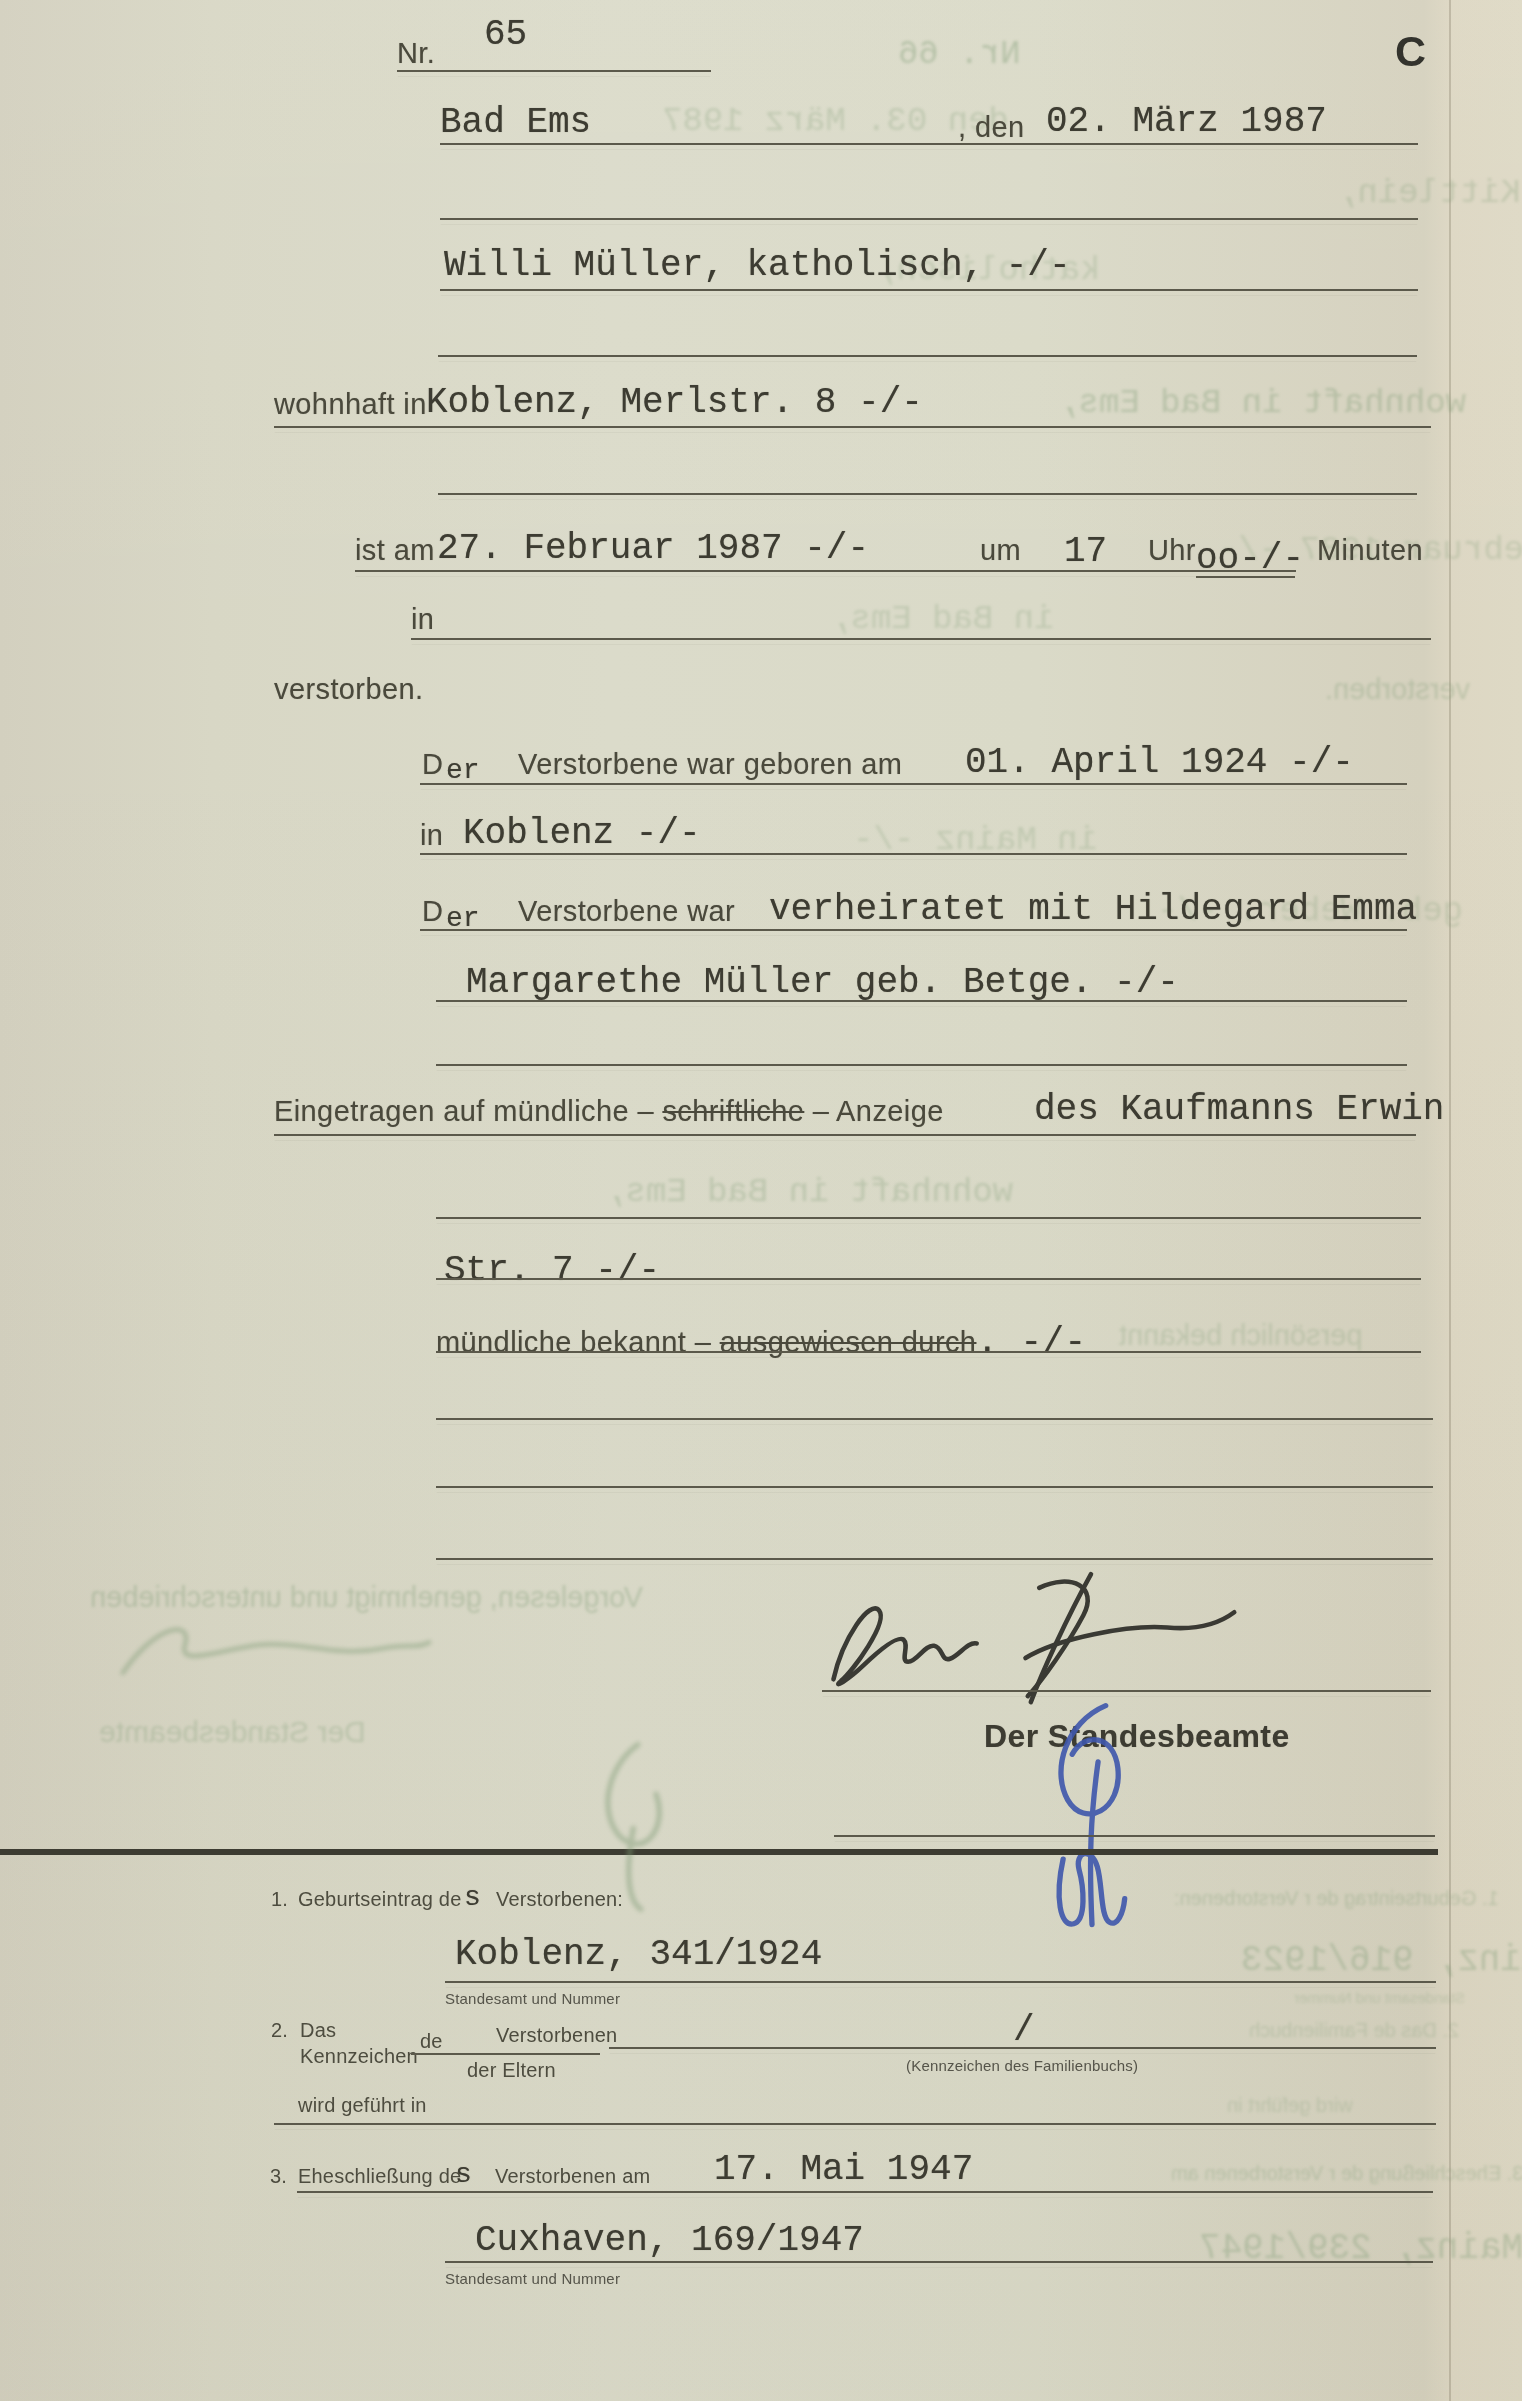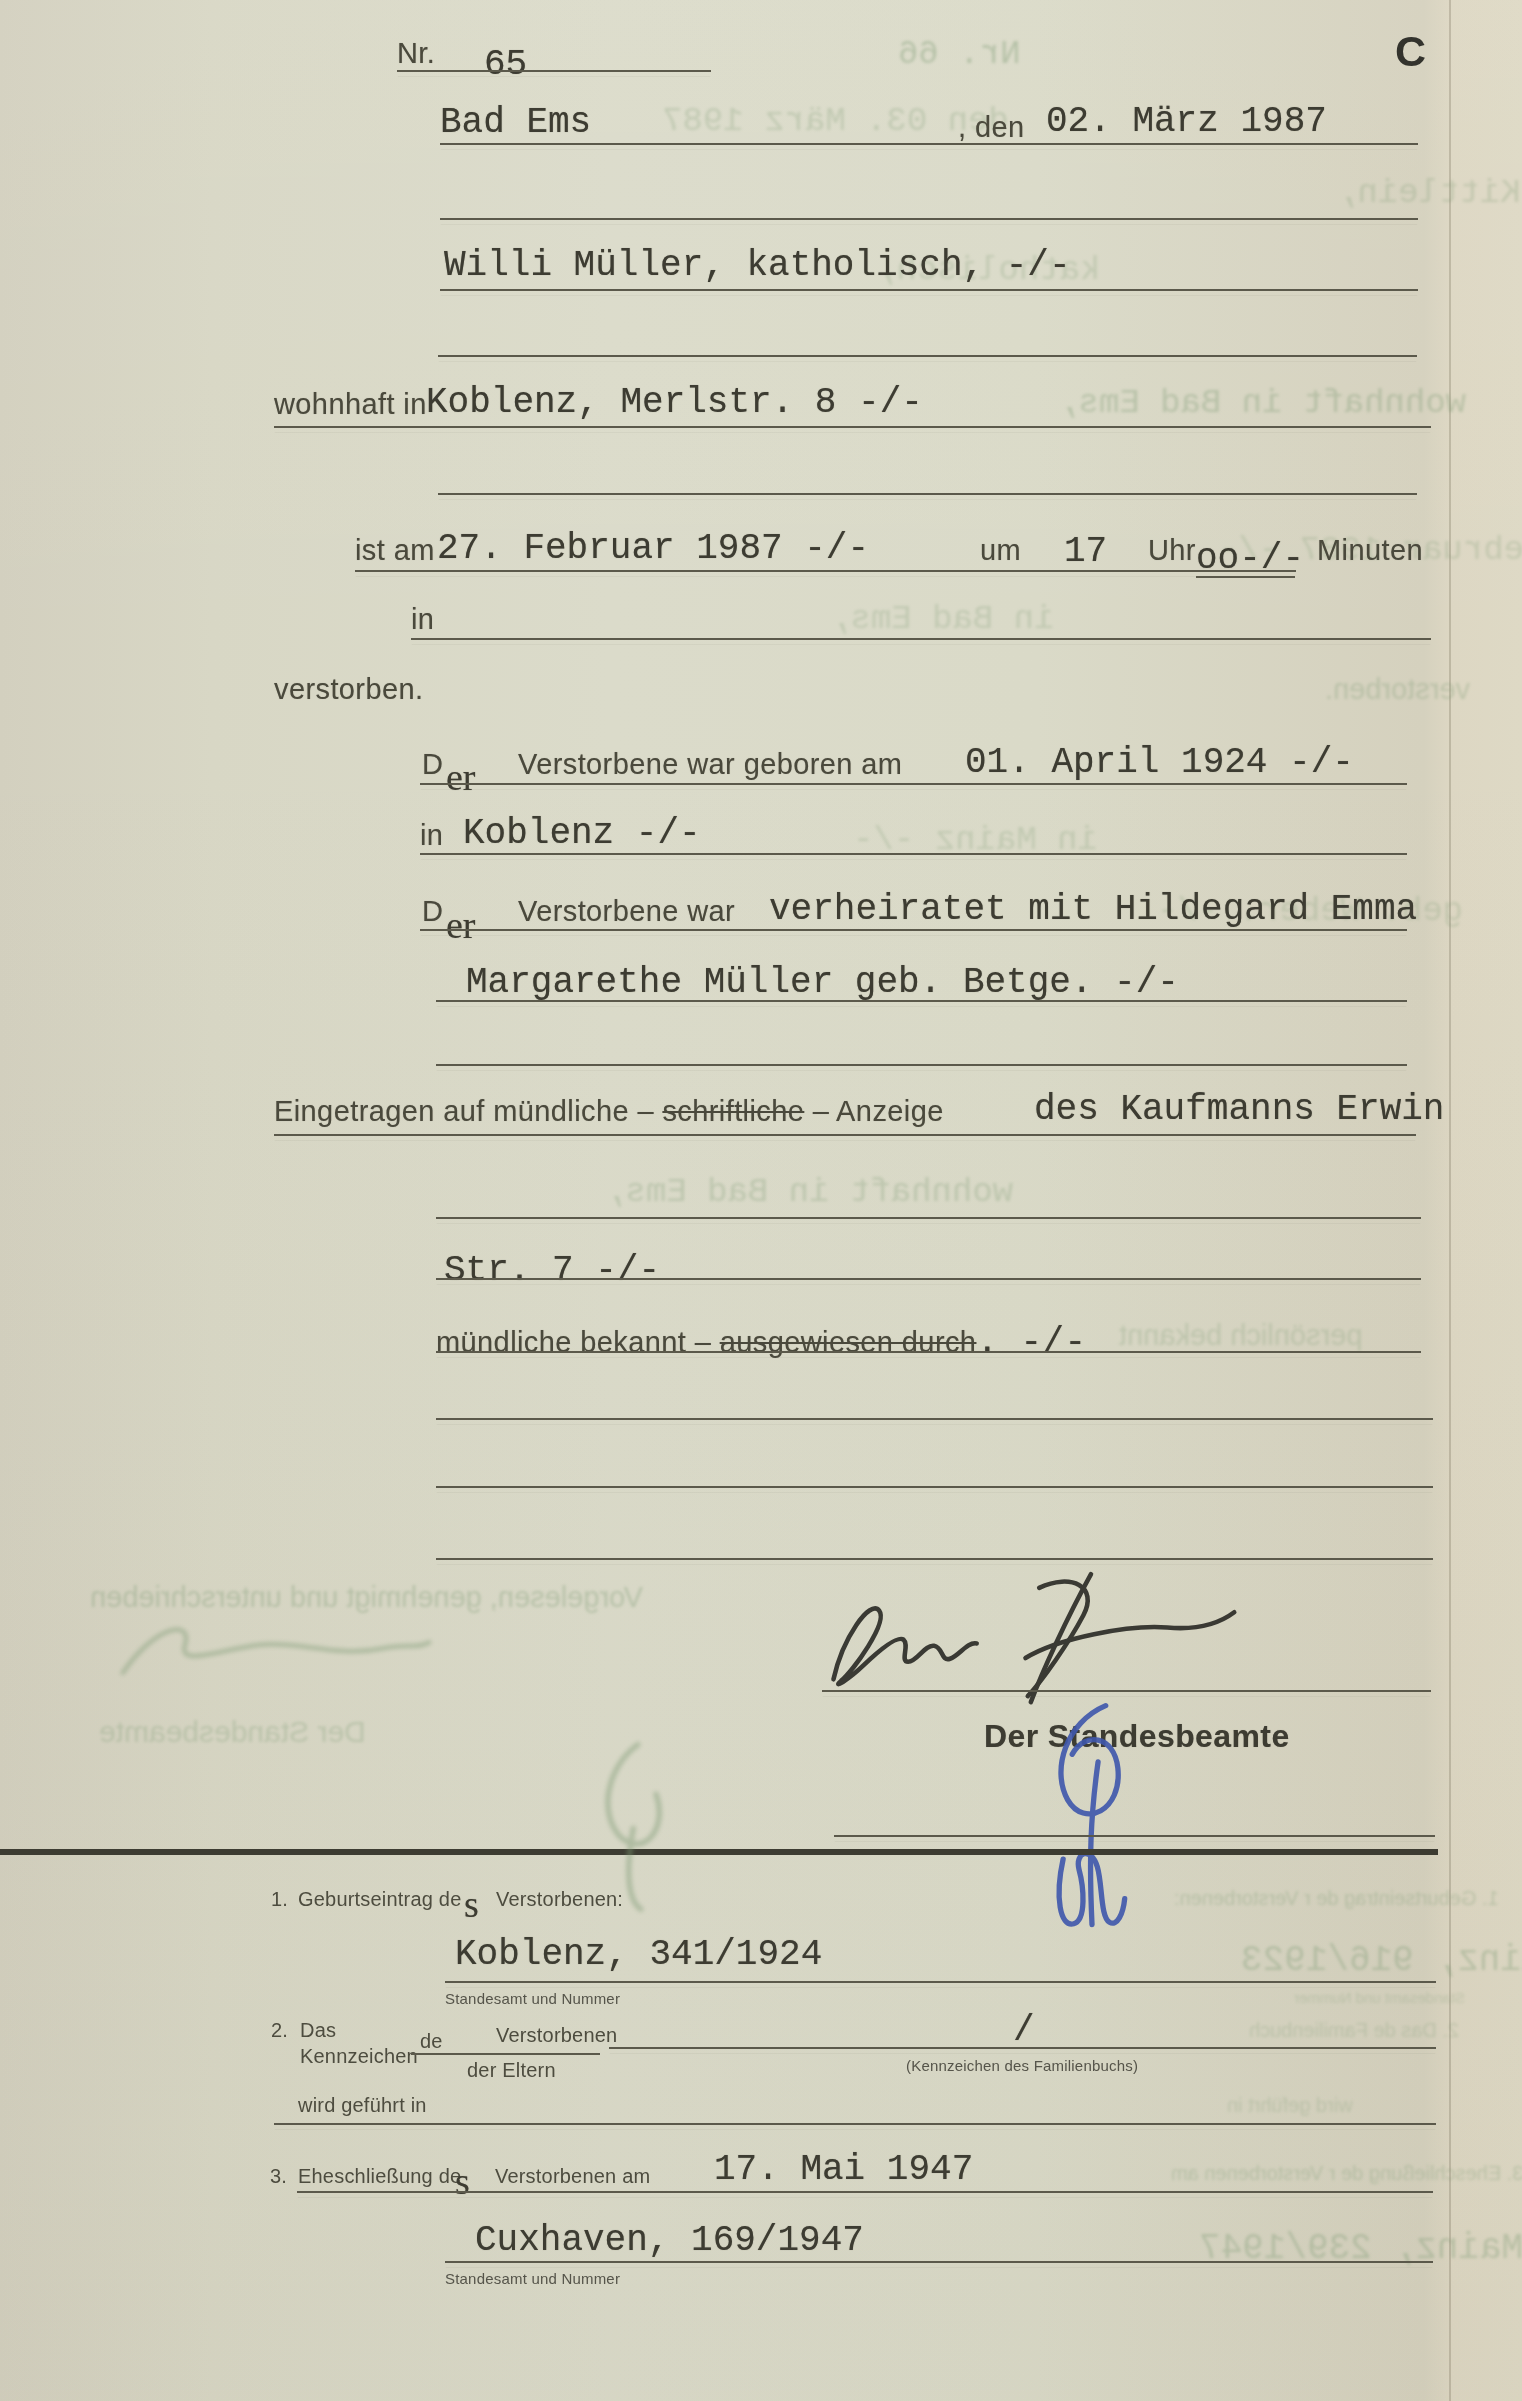--- a/index.html
+++ b/index.html
@@ -11,21 +11,21 @@
   .paper::before{
     content:"";position:absolute;inset:0;pointer-events:none;
     background:linear-gradient(180deg,rgba(255,255,248,0.05) 0%,rgba(255,255,248,0) 30%,rgba(125,118,92,0.05) 96%);
   }
   .edge{position:absolute;top:0;left:1449px;width:2.3px;height:2401px;background:rgba(110,104,84,0.28);}
   .abs{position:absolute;white-space:nowrap;}
   .print{font-family:"Liberation Sans",sans-serif;font-size:29px;color:#4a493c;letter-spacing:0.4px;text-shadow:0 0 0.8px rgba(74,73,60,.35);}
   .print-sm{font-family:"Liberation Sans",sans-serif;font-size:20px;color:#4d4c3f;letter-spacing:0.2px;}
   .print-xs{font-family:"Liberation Sans",sans-serif;font-size:15px;color:#55544a;letter-spacing:0.2px;}
   .typed{font-family:"Liberation Mono","DejaVu Sans Mono",monospace;font-size:36px;color:#3d3c32;text-shadow:0 0 0.8px rgba(61,60,50,.55);}
-  .typed-sm{font-family:Liberation Serif, serif;font-size:38px;color:#3d3c32;text-shadow:0 0 0.8px rgba(61,60,50,.5);}
+  .typed-sm{font-family:Liberation Mono, monospace;font-size:28px;color:#3d3c32;text-shadow:0 0 0.8px rgba(61,60,50,.5);}
   .bold{font-weight:bold;}
   .big-c{font-size:43px;font-weight:bold;color:#33332d;letter-spacing:0.8px;}
   .strike{text-decoration:line-through;text-decoration-thickness:2.3px;}
   .line{position:absolute;height:2.3px;background:#5b594b;box-shadow:0 5.3px 0 -0.8px rgba(100,97,78,.16);}
   .line.noecho{box-shadow:none;}
   .thick{position:absolute;height:6px;background:#3d3c32;}
   .bleed{position:absolute;transform:scaleX(-1);filter:blur(1.5px);color:#7d9a74;white-space:nowrap;text-shadow:none;}
   .bleed.typedf{font-family:"Liberation Mono","DejaVu Sans Mono",monospace;}
   .bleed.sansf{font-family:"Liberation Sans",sans-serif;}
   .sig{position:absolute;}
@@ -54,21 +54,21 @@
       <span class="bleed sansf" style="left: 1174px; top: 1887px; font-size: 20px; opacity: 0.34;">1. Geburtseintrag de r Verstorbenen:</span>
       <span class="bleed typedf" style="left: 1241px; top: 1940px; font-size: 36px; opacity: 0.36;">Mainz, 916/1923</span>
       <span class="bleed sansf" style="left: 1294px; top: 1989px; font-size: 15px; opacity: 0.28;">Standesamt und Nummer</span>
       <span class="bleed sansf" style="left: 1249px; top: 2019px; font-size: 20px; opacity: 0.28;">2. Das de Familienbuch</span>
       <span class="bleed sansf" style="left: 1227px; top: 2094px; font-size: 20px; opacity: 0.28;">wird geführt in</span>
       <span class="bleed sansf" style="left: 1171px; top: 2162px; font-size: 20px; opacity: 0.34;">3. Eheschließung de r Verstorbenen am</span>
       <span class="bleed typedf" style="left: 1199px; top: 2228px; font-size: 36px; opacity: 0.36;">Mainz, 239/1947</span>
     </div>
 
   <span class="abs print" style="left:397px;top:37px">Nr.</span>
-  <span class="abs typed" style="left:484px;top:44px">65</span>
+  <span class="abs typed" style="left:484px;top:14px">65</span>
   <div class="line" style="left:397px;top:70px;width:314px"></div>
 
   <span class="abs big-c" style="left:1395px;top:27px">C</span>
 
   <span class="abs typed" style="left:440px;top:102px">Bad Ems</span>
   <span class="abs print" style="left:958px;top:111px">, den</span>
   <span class="abs typed" style="left:1046px;top:101px">02. März 1987</span>
   <div class="line" style="left:440px;top:143px;width:978px"></div>
 
   <div class="line" style="left:440px;top:218px;width:978px"></div>

